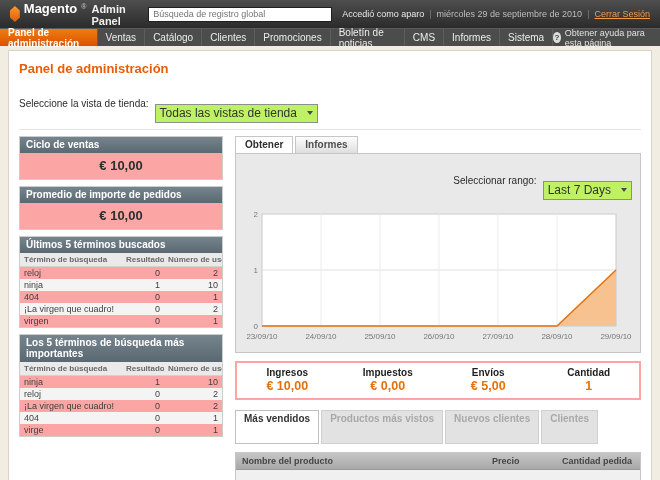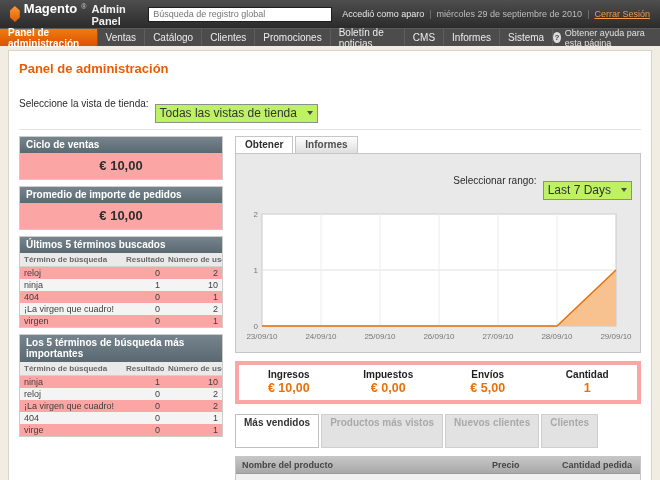--- a/index.html
+++ b/index.html
@@ -55,21 +55,21 @@
   .num{text-align:right;}
 
   
   .dash-tabs{display:flex;gap:2px;}
   .dtab{font-size:10px;font-weight:bold;padding:2px 9px 3px;border:1px solid #c6c6c6;border-bottom:none;background:linear-gradient(#fdfdfd,#dedede);color:#4f4f4f;cursor:pointer;}
   .dtab.active{background:#fff;color:#2e2e2e;}
   .chart-wrap{border:1px solid #c6c6c6;background:#e9e9e9;padding:6px;}
   .range-row{display:flex;justify-content:flex-end;align-items:center;gap:6px;font-size:10px;color:#2b2b2b;padding:1px 2px 6px;}
   #chart-svg{display:block;}
 
-  .totals{display:flex;border:4px solid #fca5a5;margin-top:8px;background:#fff;}
+  .totals{display:flex;border:2px solid #fca5a5;margin-top:8px;background:#fff;}
   .tcell{flex:1;text-align:center;padding:4px 0 5px;}
   .tlabel{font-size:10px;font-weight:bold;color:#1e1e1e;}
   .tvalue{font-size:12.5px;font-weight:bold;color:#e8700a;margin-top:1px;}
 
   .bottom-tabs{display:flex;gap:2px;margin-top:10px;}
   .btab{font-size:10px;font-weight:bold;padding:2px 8px 19px;border:1px solid #cfcfcf;background:#e2e2e2;color:#a9a9a9;cursor:pointer;}
   .btab.active{background:#fff;color:#333;border-color:#c0c0c0;}
 
   .grid{border:1px solid #c6c6c6;margin-top:8px;}
   .grid-head{display:flex;background:linear-gradient(#c6c6c6,#a8a8a8);border-bottom:1px solid #9a9a9a;}

